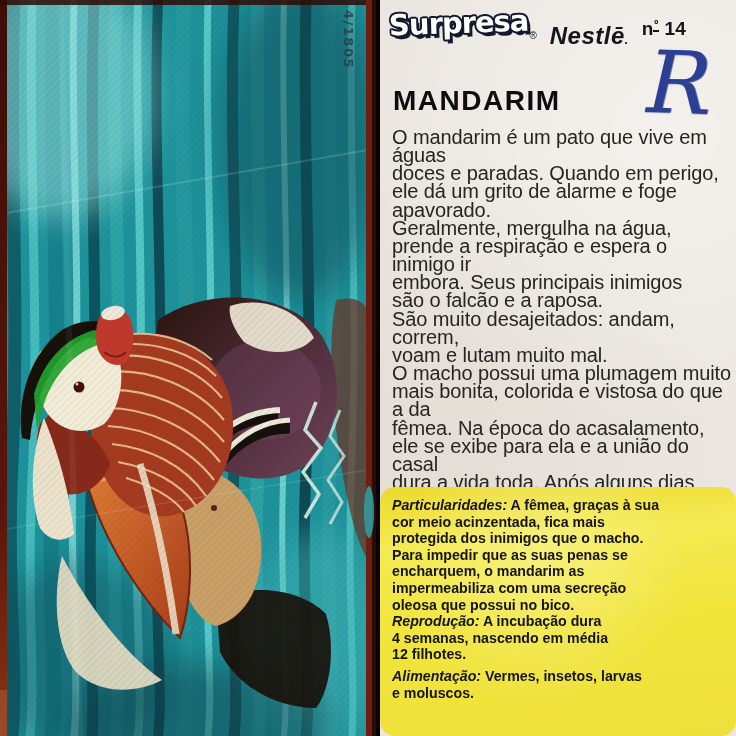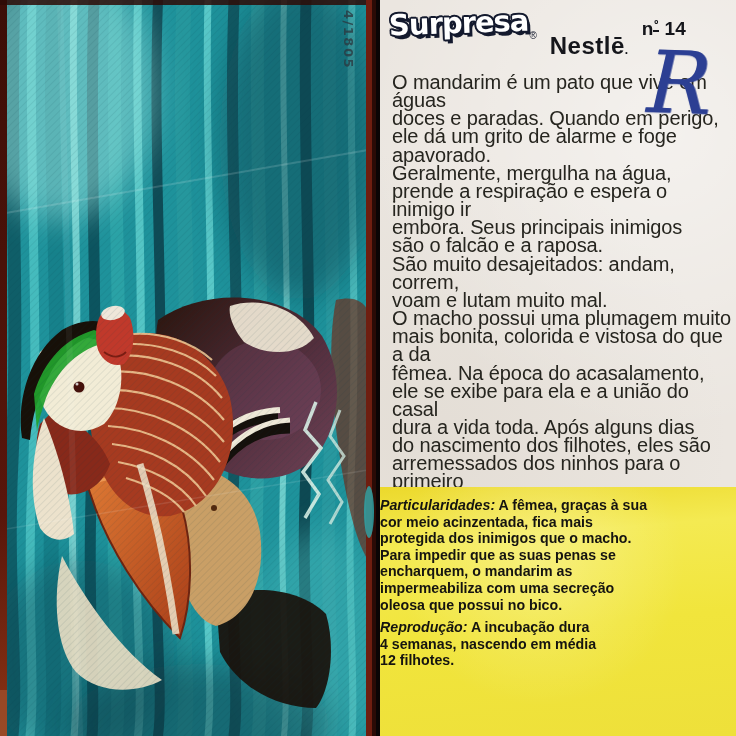--- a/index.html
+++ b/index.html
@@ -14,38 +14,38 @@
       background-image:radial-gradient(circle at 80% 18%, rgba(255,255,255,.45), transparent 45%),
                        radial-gradient(circle at 15% 60%, rgba(180,168,148,.14), transparent 55%);}
   .header-row{display:flex;align-items:flex-start;padding:9px 4px 0 9px;gap:13px;}
   .logo-surpresa{white-space:nowrap;}
   .surpresa-text{display:inline-block;font-family:"DejaVu Sans",sans-serif;font-weight:900;
       font-size:29px;line-height:1;color:#fff;letter-spacing:-1px;transform:rotate(-2deg);
       text-shadow:-2px 0 0 #141a2e,2px 0 0 #141a2e,0 -2px 0 #141a2e,0 2px 0 #141a2e,
                   -1.5px -1.5px 0 #141a2e,1.5px 1.5px 0 #141a2e,-1.5px 1.5px 0 #141a2e,
                   1.5px -1.5px 0 #141a2e,3px 4px 0 #141a2e;}
   .surpresa-mark{font-size:10px;color:#141a2e;vertical-align:-6px;margin-left:1px;}
-  .logo-nestle{margin-top:23px;font-weight:bold;font-size:24px;letter-spacing:.5px;color:#15161b;white-space:nowrap;}
+  .logo-nestle{margin-top:13px;font-weight:bold;font-size:24px;letter-spacing:.5px;color:#15161b;white-space:nowrap;font-style:italic;}
   .nestle-mark{font-size:12px;vertical-align:baseline;}
   .card-number{margin-top:9px;font-weight:bold;font-size:19px;color:#15161b;white-space:nowrap;}
   .card-number sup{font-size:11px;border-bottom:2px solid #15161b;padding:0 1px;}
   .page-title{margin:37px 0 0 13px;font-size:28px;font-weight:bold;letter-spacing:1.5px;color:#0d0d10;line-height:1;}
   .stamp{position:absolute;top:40px;right:24px;font-family:"DejaVu Serif",serif;font-style:italic;
       font-size:86px;line-height:1;color:#2c3f93;transform:rotate(2deg);
       text-shadow:1px 0 0 rgba(44,63,147,.55), 0 1px 1px rgba(44,63,147,.35);}
   .body-text{margin:13px 4px 0 12px;font-size:20px;line-height:18.15px;color:#26251f;
       white-space:pre-line;letter-spacing:-.1px;}
   .yellow-block{position:absolute;left:0;right:0;top:487px;bottom:0;
       background-image:radial-gradient(circle at 45% 30%, rgba(255,255,235,.30), transparent 55%),
                        linear-gradient(175deg,#ecd92c 0%,#f4ea52 22%,#f1e53c 55%,#eee03a 100%);
-      padding:10px 4px 0 0;box-sizing:border-box;}
+      padding:10px 4px 0 12px;box-sizing:border-box;border-radius:15px;}
   .info-section{white-space:pre-line;font-size:14.2px;line-height:16.6px;font-weight:bold;color:#151410;}
   .info-section .lbl{font-style:italic;}
   .sec-habitat{margin-top:9px;}
-  .sec-repro{margin-top:6px;}
+  .sec-repro{margin-top:0;}
   .sec-alim{margin-top:5px;}
 </style>
 </head>
 <body>
 
 <div class="card">
 
   <div class="photo-panel">
     <svg width="380" height="736" viewBox="0 0 380 736">
       <defs>
@@ -170,20 +170,21 @@
         <span class="surpresa-text">Surpresa</span><span class="surpresa-mark">®</span>
       </div>
       <div class="logo-nestle">
         <span>Nestlē</span><span class="nestle-mark">.</span>
       </div>
       <div class="card-number">
         <span>n</span><sup>º</sup>&nbsp;<span>14</span>
       </div>
     </div>
 
+    <div class="page-title">MANDARIM</div>
 
     <div class="stamp">R</div>
 
     <div class="body-text">O mandarim é um pato que vive em águas
 doces e paradas. Quando em perigo,
 ele dá um grito de alarme e foge apavorado.
 Geralmente, mergulha na água,
 prende a respiração e espera o inimigo ir
 embora. Seus principais inimigos
 são o falcão e a raposa.
@@ -204,16 +205,18 @@
       <div class="info-section sec-part"><span class="lbl">Particularidades:</span><span> A fêmea, graças à sua
 cor meio acinzentada, fica mais
 protegida dos inimigos que o macho.
 Para impedir que as suas penas se
 encharquem, o mandarim as
 impermeabiliza com uma secreção
 oleosa que possui no bico.</span></div>
       <div class="info-section sec-repro"><span class="lbl">Reprodução:</span><span> A incubação dura
 4 semanas, nascendo em média
 12 filhotes.</span></div>
+      <div class="info-section sec-alim"><span class="lbl">Alimentação:</span><span> Vermes, insetos, larvas
+e moluscos.</span></div>
     </div>
 
   </div>
 </div>
 
 </body></html>

